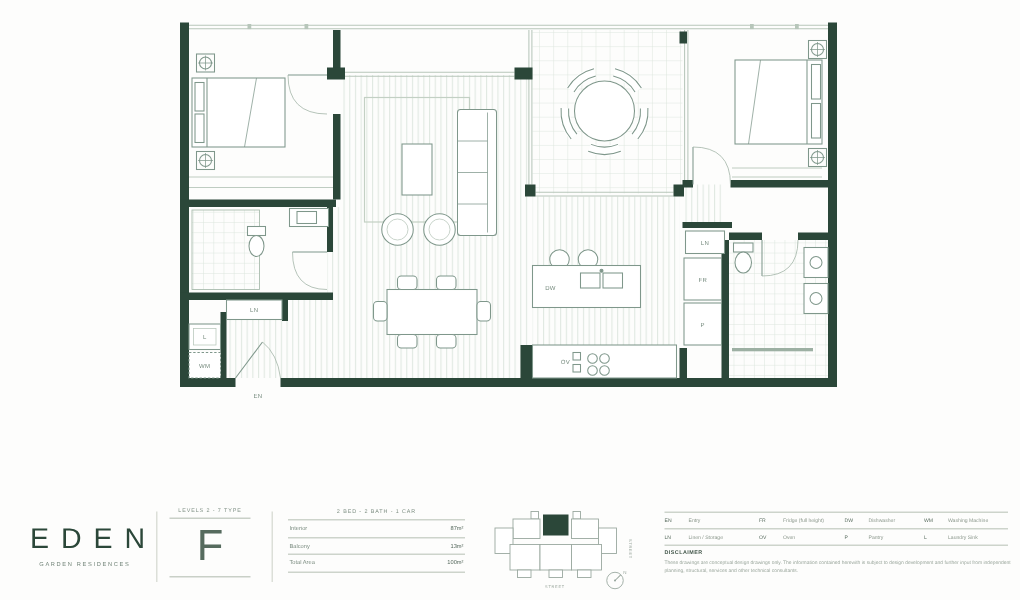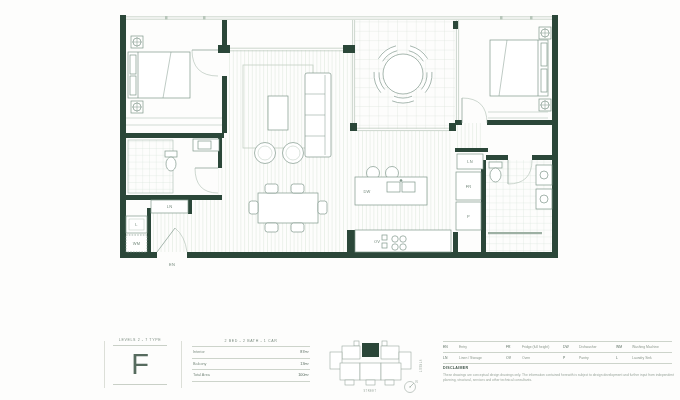--- a/index.html
+++ b/index.html
@@ -258,20 +258,24 @@
       <text x="21.5" y="233">WM</text>
       <text x="252" y="181">DW</text>
       <text x="262" y="230.5">OV</text>
       <text x="355" y="151">LN</text>
       <text x="353.5" y="176">FR</text>
       <text x="353.5" y="206">P</text>
     </g>
   </svg>
   </div>
 
+  <div class="brand">
+    <div class="brand-name">EDEN</div>
+    <div class="brand-tagline">GARDEN RESIDENCES</div>
+  </div>
 
   <div class="vdiv d1"></div>
 
   <div class="type-block">
     <div class="type-label">LEVELS 2 - 7 TYPE</div>
     <div class="rule"></div>
     <div class="type-letter">F</div>
     <div class="rule"></div>
   </div>
 

